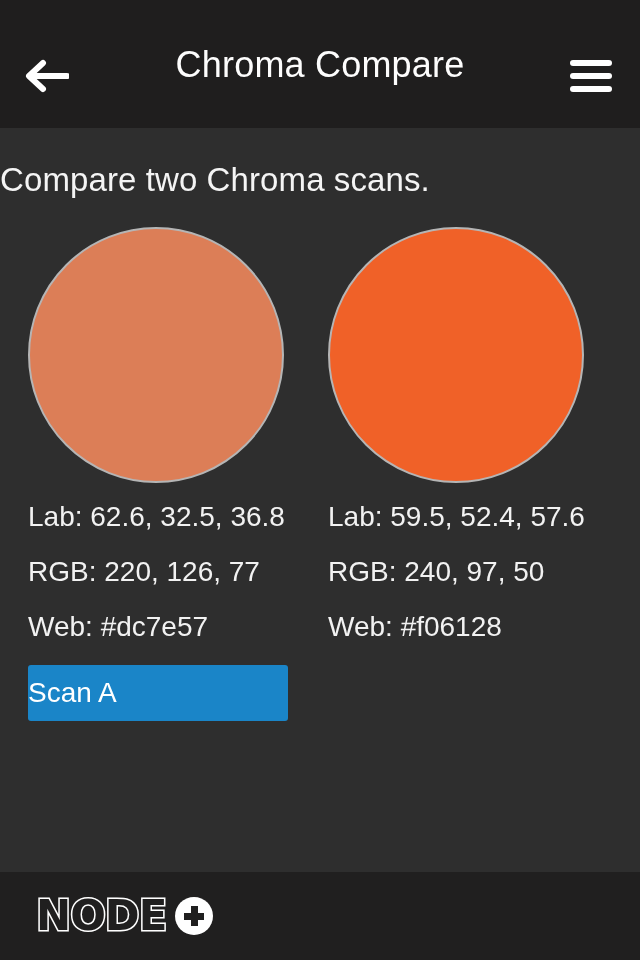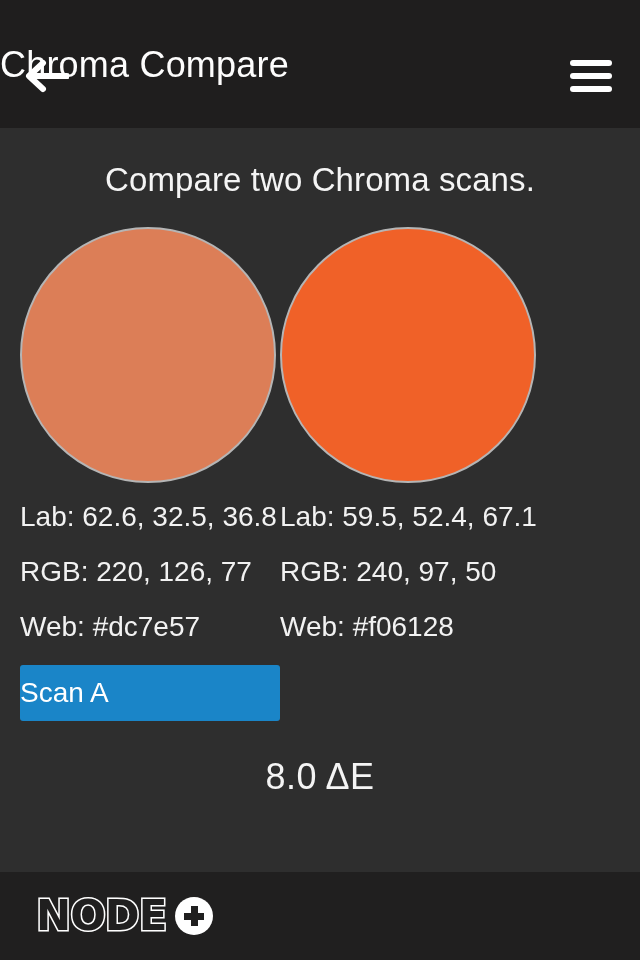--- a/index.html
+++ b/index.html
@@ -54,49 +54,50 @@
     gap: 7px;
     padding: 0 4px;
   }
   .menu-bar {
     height: 6px;
     background: #ffffff;
     border-radius: 3px;
   }
   .header-title {
     width: 100%;
-    text-align: left;
+    text-align: center;
     color: #fdfdfd;
     font-size: 36px;
     font-weight: 400;
     letter-spacing: 0.2px;
     font-family: "Liberation Sans", sans-serif;
     margin-top: 2px;
   }
 
   
   .content {
     position: relative;
     flex: 1 1 auto;
     background: #2e2e2e;
   }
   .subtitle {
-    text-align: center;
+    text-align: left;
     color: #f4f4f4;
     font-size: 33px;
     font-weight: 400;
     font-family: "Liberation Sans", sans-serif;
     padding-top: 33px;
     letter-spacing: 0.1px;
   }
 
   .columns {
     display: flex;
     margin-top: 28px;
-    padding: 0 20px;
+    padding: 0 28px;
+    gap: 40px;
   }
   .column {
     width: 260px;
     flex: 0 0 260px;
   }
   .swatch {
     width: 256px;
     height: 256px;
     border-radius: 50%;
     border: 2px solid #b5b5b5;
@@ -227,29 +228,28 @@
           <div class="readout">Lab: 62.6, 32.5, 36.8</div>
           <div class="readout">RGB: 220, 126, 77</div>
           <div class="readout">Web: #dc7e57</div>
         </div>
         <button class="scan-btn">Scan A</button>
       </div>
 
       <div class="column">
         <div class="swatch" style="background: rgb(240, 97, 40); border-color: rgb(181, 181, 181);"></div>
         <div class="readouts">
-          <div class="readout">Lab: 59.5, 52.4, 67.1</div>
+          <div class="readout">Lab: 59.5, 52.4, 57.6</div>
           <div class="readout">RGB: 240, 97, 50</div>
           <div class="readout">Web: #f06128</div>
         </div>
       </div>
 
     </div>
 
-    <div class="delta">8.0 ΔE</div>
   </div>
 
   <div class="footer">
     <div class="logo">
       <span class="logo-word">NODE</span>
       <span class="logo-plus"></span>
     </div>
   </div>
 
 </div>

